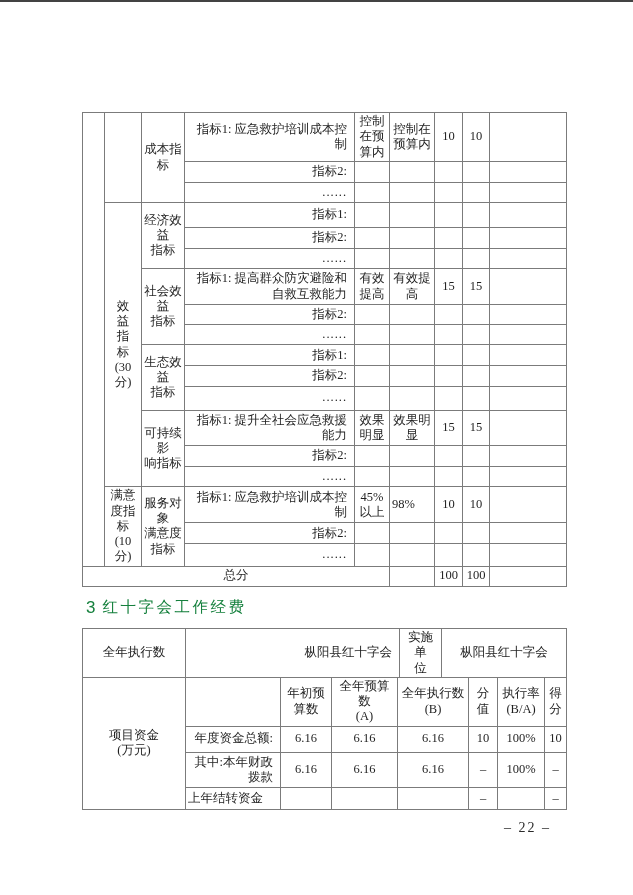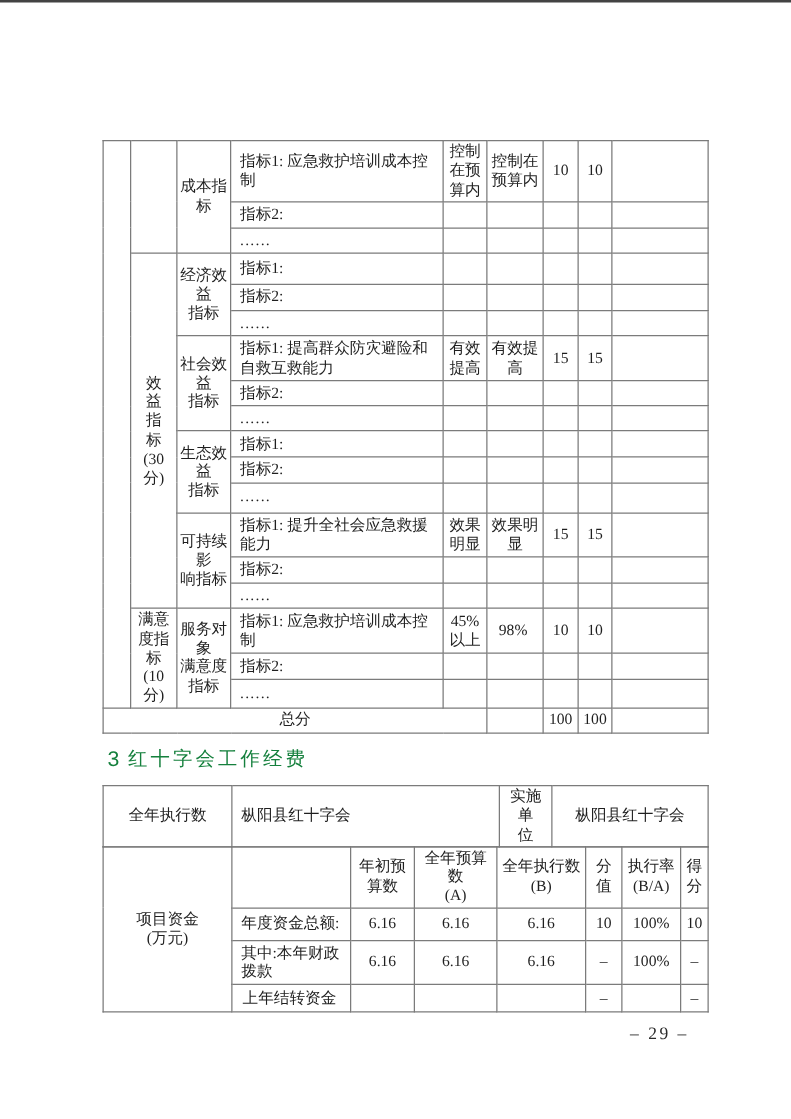--- a/index.html
+++ b/index.html
@@ -11,22 +11,22 @@
   .tbl-wrap{position:absolute;}
   table{border-collapse:collapse;table-layout:fixed;}
   td{
     border:1px solid #7b7b7b;
     text-align:center;vertical-align:middle;
     padding:1px 2px;
     font-size:12.5px;line-height:1.22;
     white-space:pre-line;
     overflow:hidden;
   }
-  td.left{text-align:left;padding:2px 7px;}
-  td.right-al{text-align:center;padding-right:5px;}
+  td.left{text-align:right;padding:2px 7px;}
+  td.right-al{text-align:left;padding-right:5px;}
   td.bold{font-weight:normal;}
   td.dots{letter-spacing:1px;}
   .t1{width:484px;}
   .t2{width:484px;}
   .t2b{margin-top:-1px;}
   .heading{
     position:absolute;left:86px;top:597px;height:22px;
     font-size:15.5px;color:#15803d;white-space:nowrap;
   }
   .heading .num{
@@ -327,13 +327,13 @@
     <td></td>
     <td></td>
     <td>–</td>
     <td></td>
     <td>–</td>
   </tr>
 </tbody>
     </table>
 </div>
 
-<div class="footer">– 29 –</div>
+<div class="footer">– 22 –</div>
 
 </body></html>

